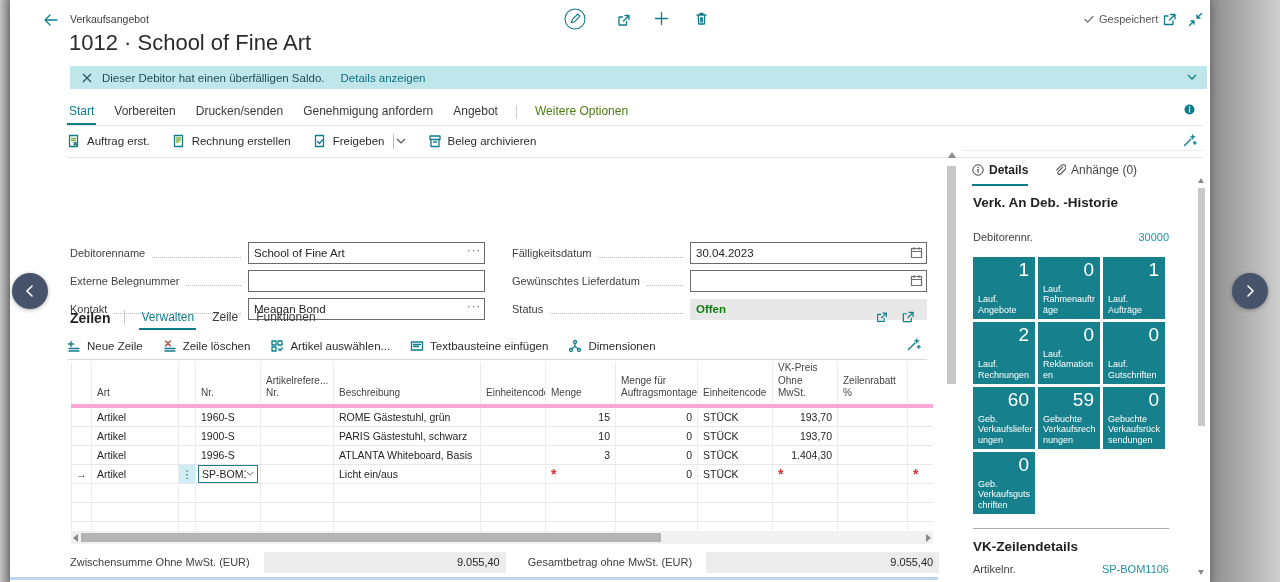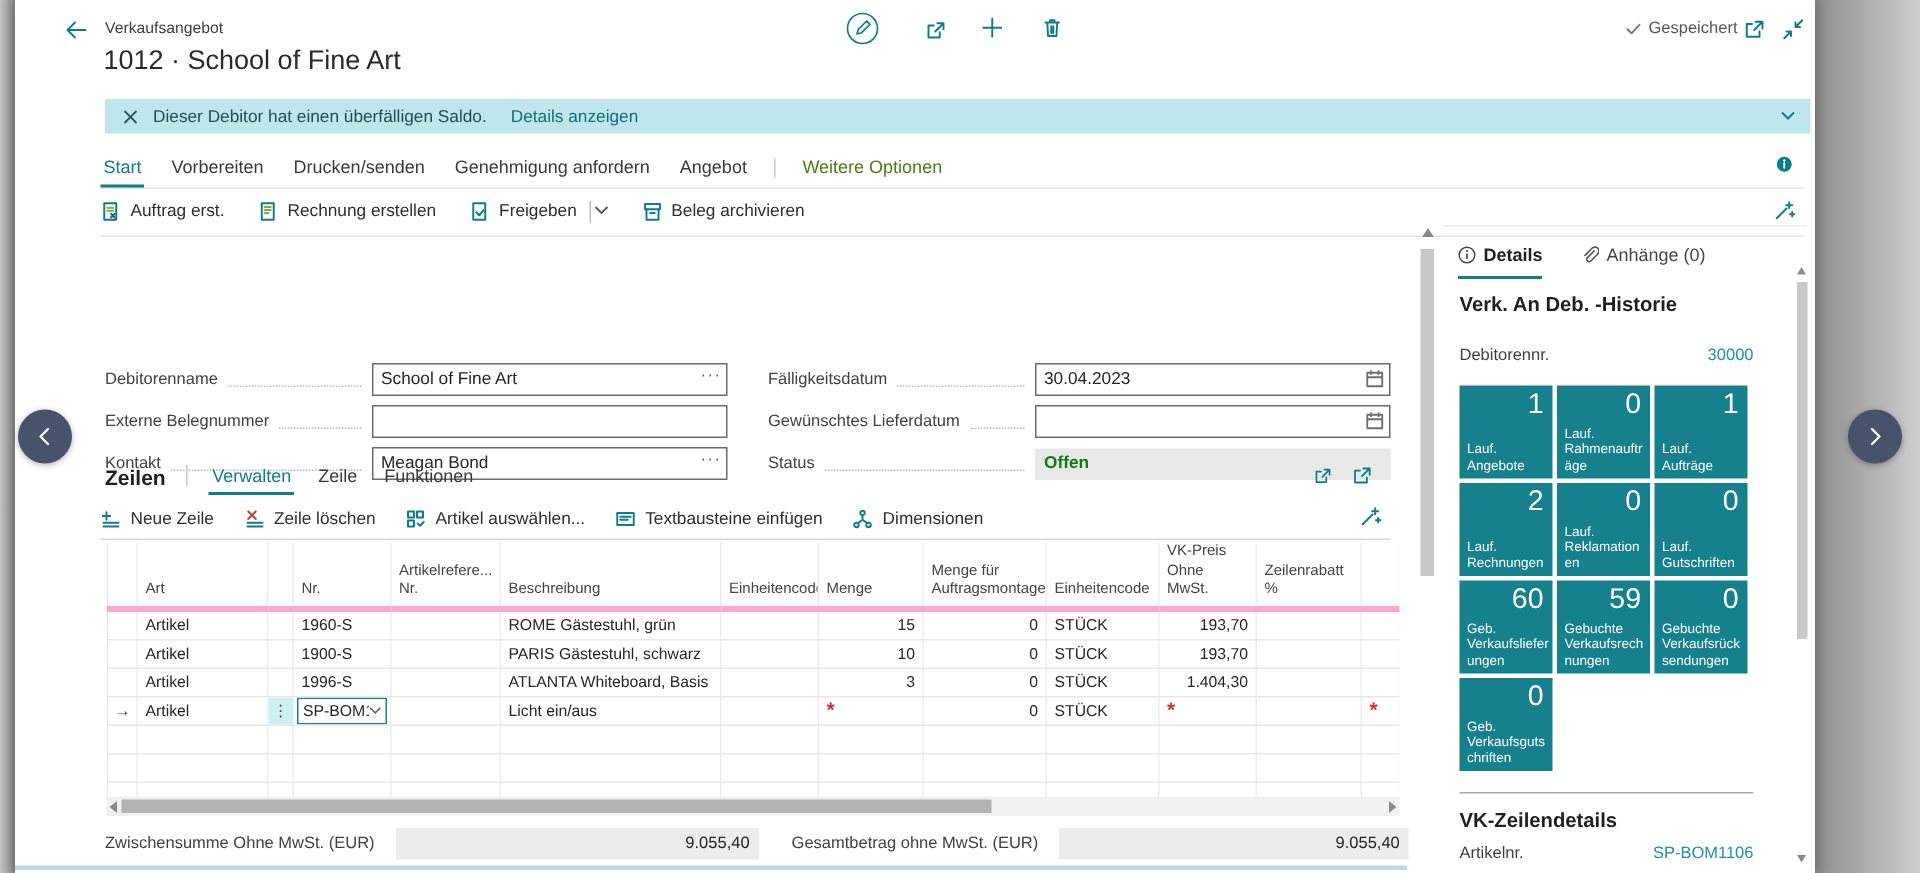--- a/index.html
+++ b/index.html
@@ -26,21 +26,21 @@
   .page-type{position:absolute;left:60px;top:13px;font-size:10.5px;color:#3f3f3f;}
   .hdr-ic{position:absolute;top:11px;}
   .pencil-btn{left:554px;top:8px;}
   .share-btn{left:606px;top:12px;}
   .plus-btn{left:644px;top:11px;}
   .trash-btn{left:684px;top:11px;}
   .saved{position:absolute;left:1073px;top:13px;display:flex;align-items:center;gap:4px;
          font-size:11px;color:#565656;}
   .popout-btn{left:1152px;top:12px;}
   .collapse-btn{left:1178px;top:12px;}
-  .page-title{position:absolute;left:59px;top:30px;font-size:18px;font-weight:400;color:#2b2b2b;}
+  .page-title{position:absolute;left:59px;top:30px;font-size:22px;font-weight:400;color:#2b2b2b;}
 
   
   .notif{position:absolute;left:60px;top:66px;width:1137px;height:23px;background:#bfe6eb;
          display:flex;align-items:center;font-size:11.5px;color:#1f4c55;}
   .notif .close{margin:0 10px 0 12px;display:flex;}
   .notif-link{margin-left:16px;color:#0e6f7c;cursor:pointer;}
   .notif-chev{position:absolute;right:10px;top:8px;display:flex;}
 
   
   .menu-row{position:absolute;left:57px;top:98px;width:1136px;height:27px;

